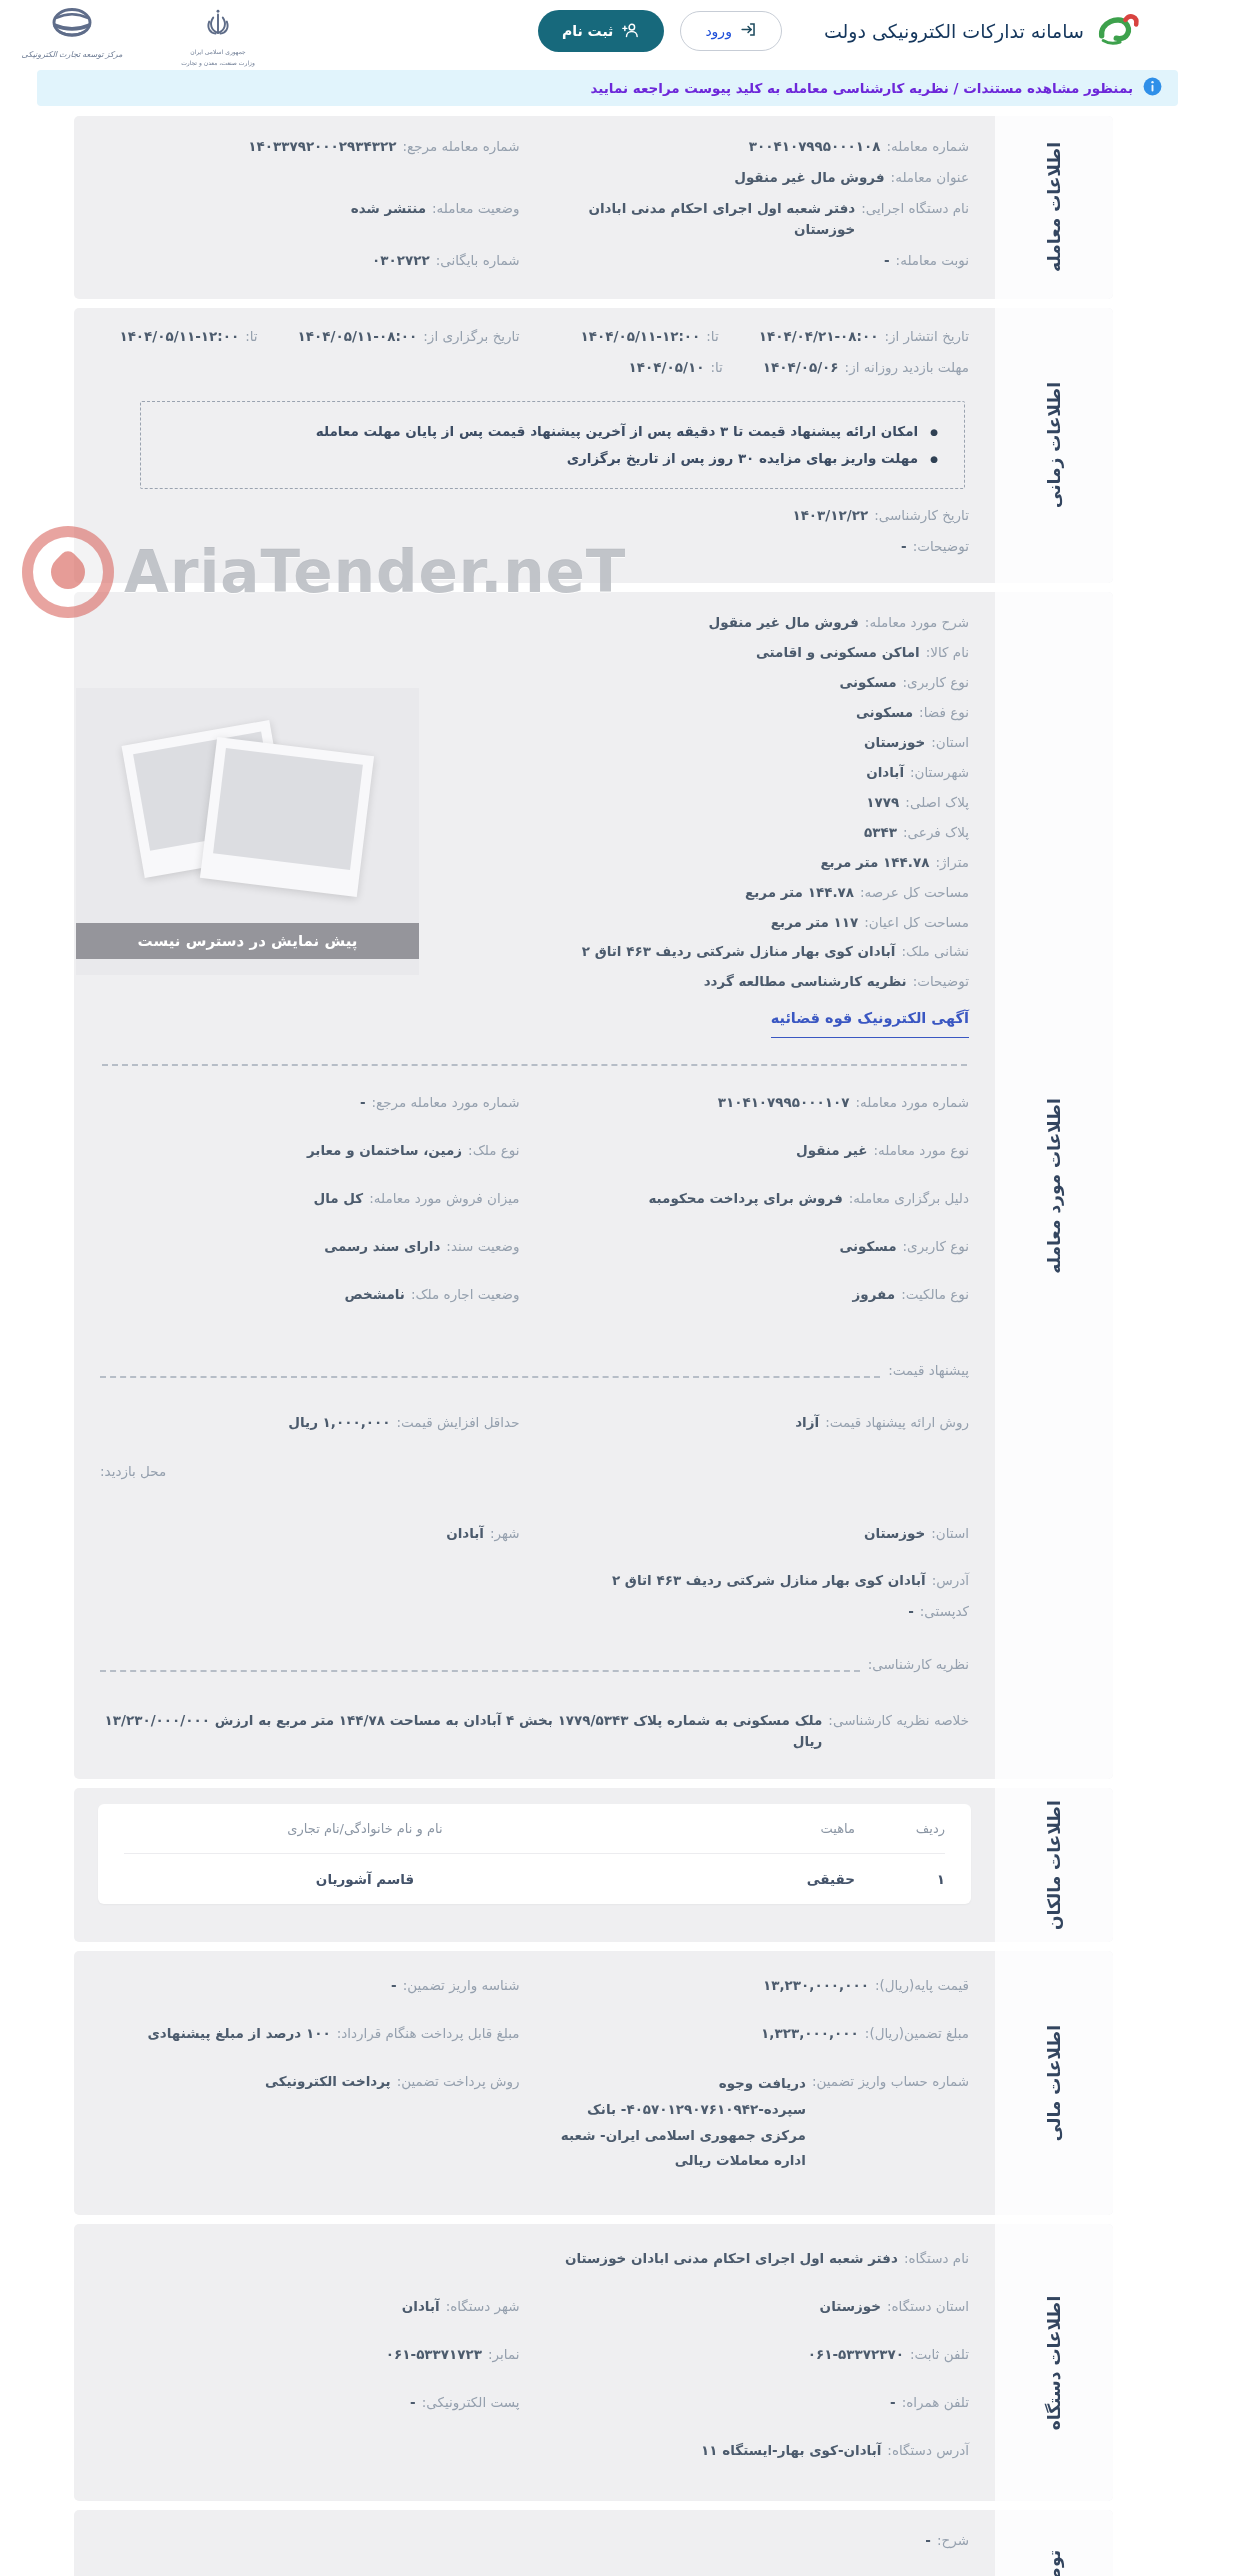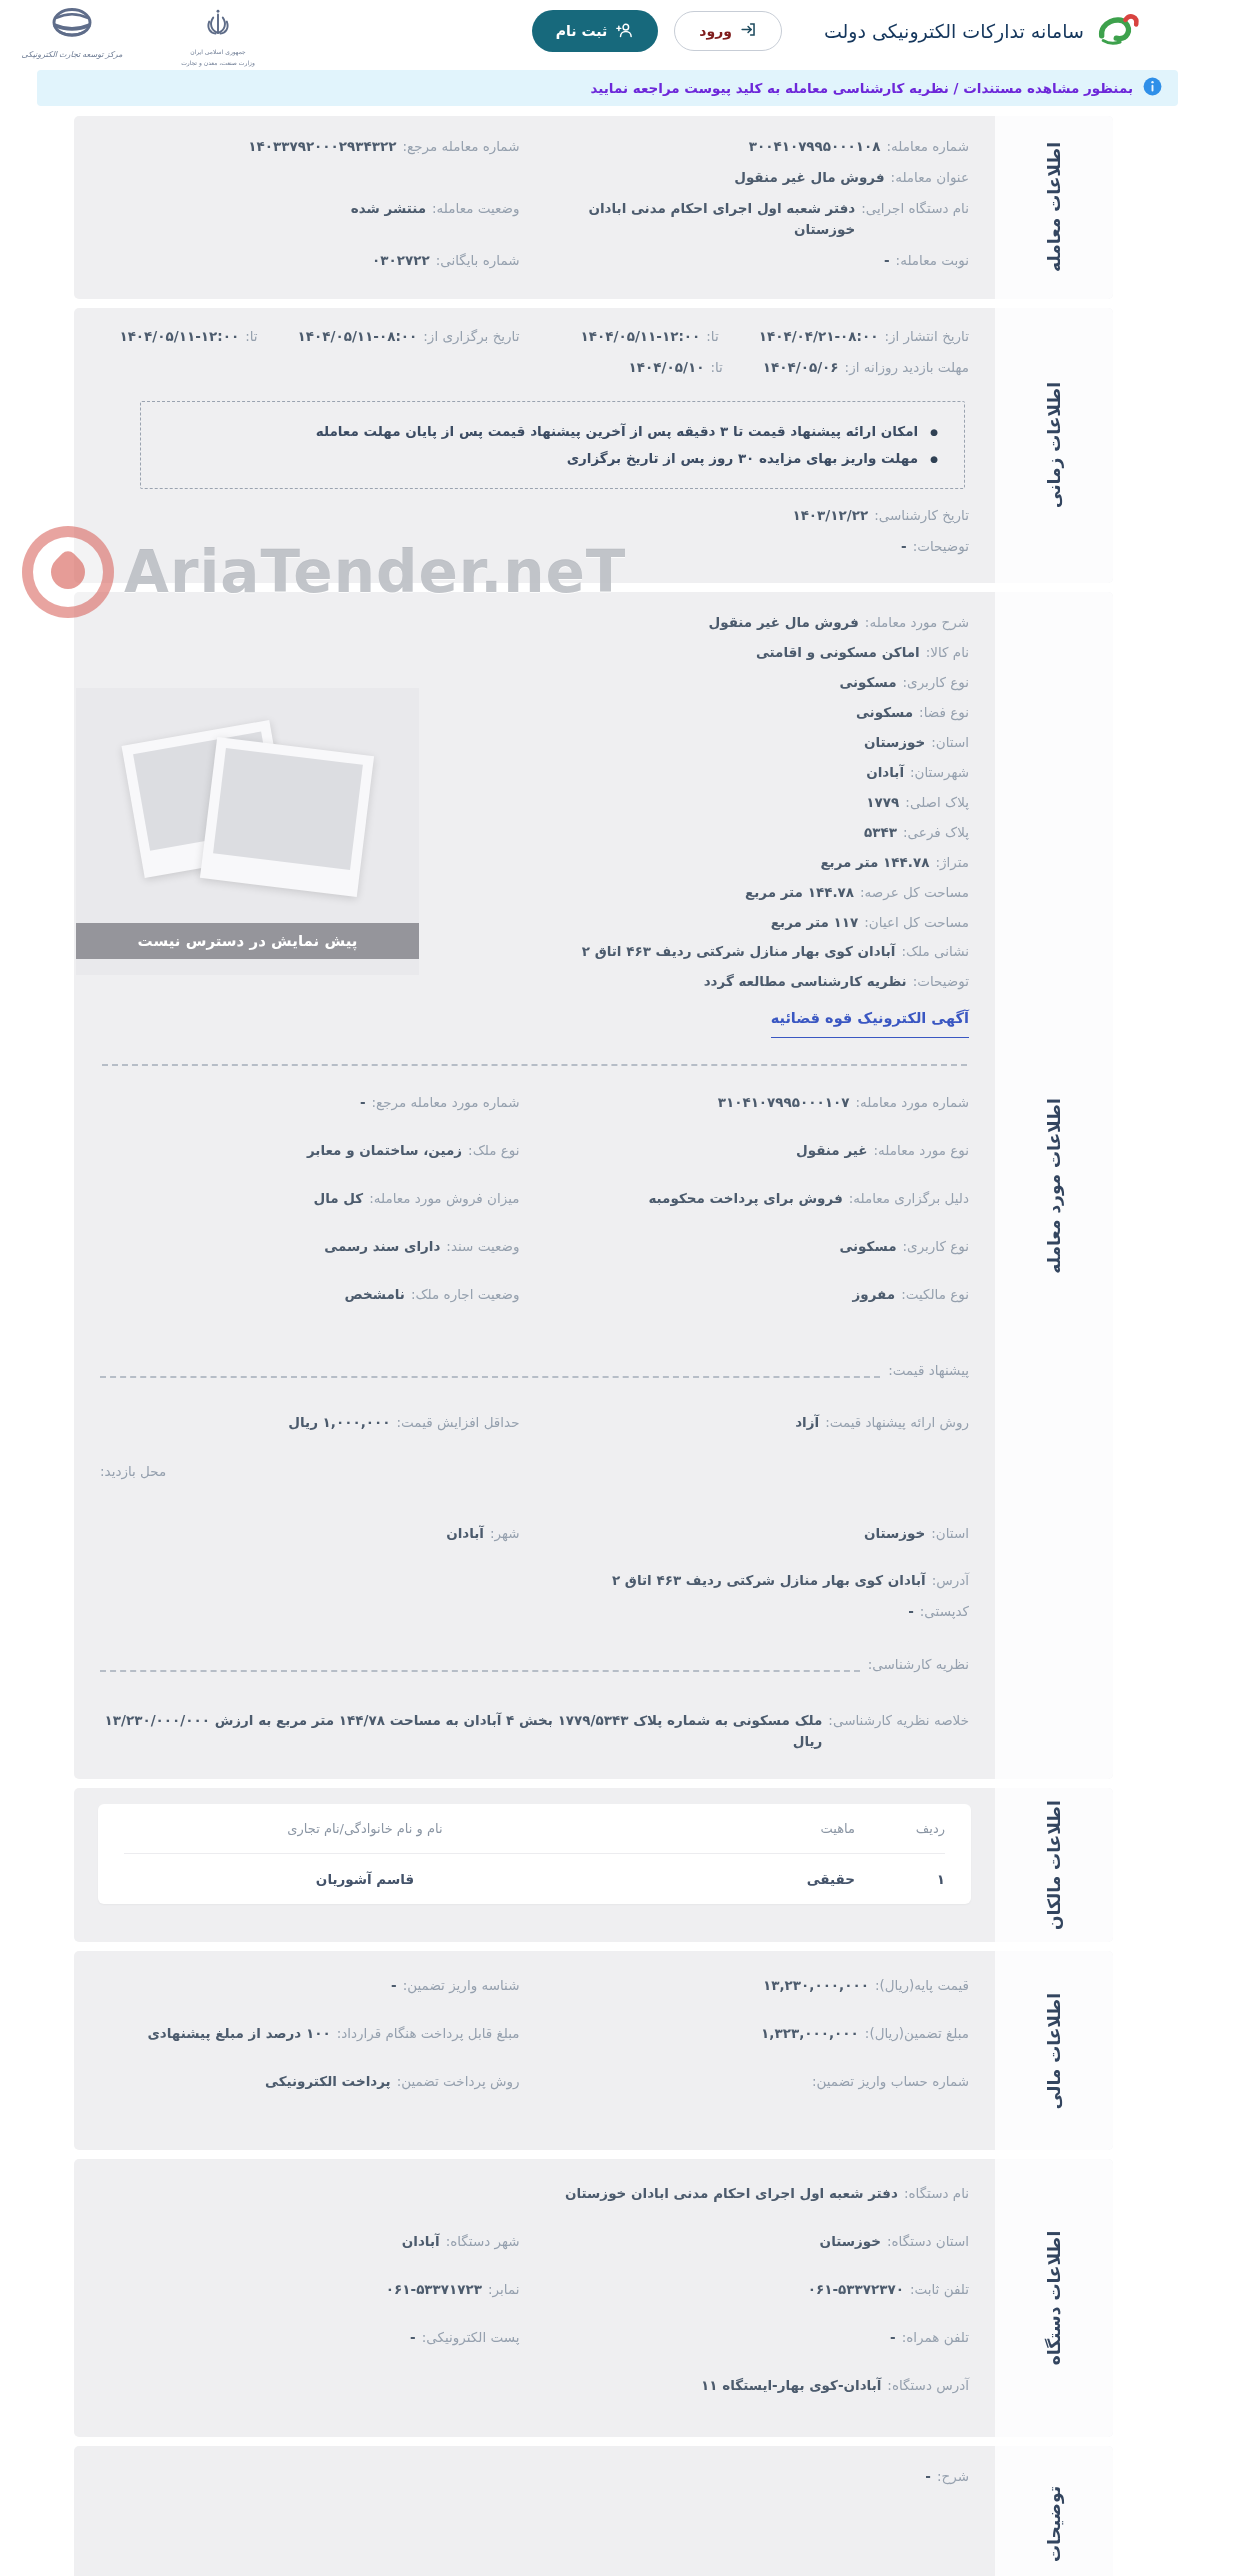--- a/index.html
+++ b/index.html
@@ -6,21 +6,21 @@
   html,body { background:#fff; }
   body { width:1240px; font-family:"DejaVu Sans", sans-serif; direction:rtl; color:#51606f; }
   .page { position:relative; width:1240px; min-height:2576px; overflow:hidden; }
 
   
   header { height:62px; display:flex; align-items:center; padding:4px 100px 4px 0; background:#fff; }
   .brand { display:flex; align-items:center; gap:10px; }
   .brand h1 { font-size:19px; font-weight:400; color:#14365c; white-space:nowrap; }
   .actions { display:flex; align-items:center; gap:16px; margin-right:42px; }
   .btn-login { display:flex; align-items:center; gap:8px; height:40px; padding:16px 24px; background:#fff;
-    border:1.5px solid #c7cdd6; border-radius:20px; color:#7f1d1d; font-weight:700; font-size:14px;
+    border:1.5px solid #c7cdd6; border-radius:20px; color:#1d4ed8; font-weight:400; font-size:14px;
     font-family:inherit; cursor:pointer; }
   .btn-register { display:flex; align-items:center; gap:9px; height:42px; padding:0 24px; background:#17697c;
     border:none; border-radius:21px; color:#fff; font-weight:700; font-size:14px; font-family:inherit; cursor:pointer; }
 
   .gov { position:absolute; top:7px; left:16px; display:flex; gap:34px; direction:ltr; z-index:3; }
   .gov-item { display:flex; flex-direction:column; align-items:center; width:112px; }
   .gov-cap { font-size:6px; color:#6f7d95; text-align:center; line-height:1.5; margin-top:2px; }
   .gov-cap.script { font-family:"Liberation Serif", serif; font-style:italic; font-size:8px; letter-spacing:-0.5px; }
 
   
@@ -456,20 +456,21 @@
           <div class="f">
               <span class="lbl">مبلغ تضمین(ریال):</span>
               <span class="val">۱,۳۲۳,۰۰۰,۰۰۰</span>
             </div>
           <div class="f">
               <span class="lbl">مبلغ قابل پرداخت هنگام قرارداد:</span>
               <span class="val">۱۰۰ درصد از مبلغ پیشنهادی</span>
             </div>
           <div class="f" style="align-items:flex-start">
               <span class="lbl">شماره حساب واریز تضمین:</span>
+              <span class="val" style="line-height:1.9">دریافت وجوه سپرده-۴۰۵۷۰۱۲۹۰۷۶۱۰۹۴۲- بانک مرکزی جمهوری اسلامی ایران- شعبه اداره معاملات ریالی</span>
             </div>
           <div class="f">
               <span class="lbl">روش پرداخت تضمین:</span>
               <span class="val">پرداخت الکترونیکی</span>
             </div>
         </div>
       </div>
     </section>
 
     <section class="card" style="min-height:264px">

